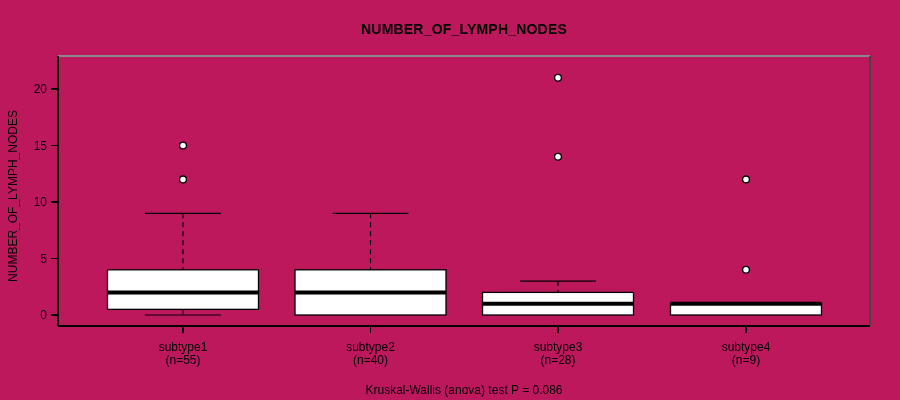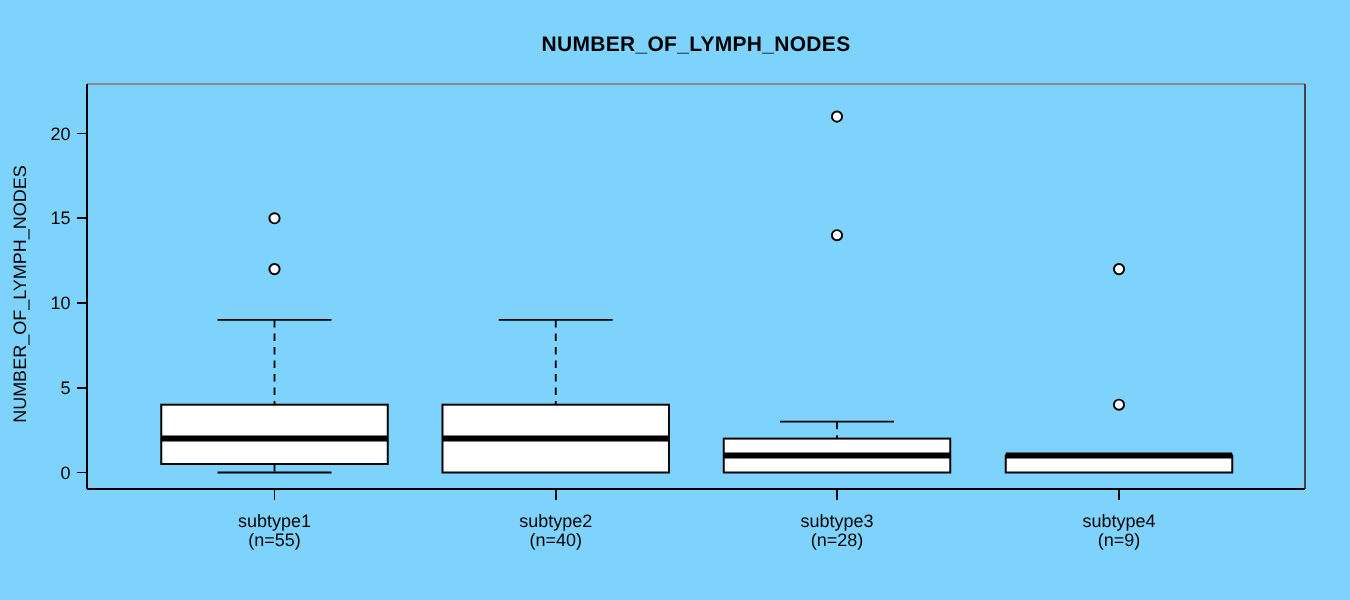--- a/index.html
+++ b/index.html
@@ -1,19 +1,19 @@
 <!DOCTYPE html>
 <html><head>
 <meta charset="utf-8">
 <style>
   html,body{margin:0;padding:0;background:#ffffff;}
   .figure{
     position:relative;
     width:900px;height:400px;
-    background:#7dd3fc;
+    background:#be185d;
     font-family:"Liberation Sans",sans-serif;
     color:#000;
     overflow:hidden;
   }
   .figure svg{position:absolute;left:0;top:0;}
   .figure svg text{font-family:"Liberation Sans",sans-serif;fill:#000000;}
   .title{
     position:absolute;left:58px;top:21px;width:812px;
     text-align:center;font-weight:bold;font-size:14px;letter-spacing:.2px;
     white-space:nowrap;
@@ -77,13 +77,14 @@
       <circle cx="558" cy="156.79999999999998" r="3.4" fill="#ffffff" stroke="#000000" stroke-width="1.3"></circle>
       <circle cx="558" cy="77.69999999999999" r="3.4" fill="#ffffff" stroke="#000000" stroke-width="1.3"></circle>
       <line x1="746" y1="326" x2="746" y2="333" stroke="#000000" stroke-width="1.2" shape-rendering="crispEdges"></line>
       <text x="746" y="351" text-anchor="middle" font-size="12">subtype4</text>
       <text x="746" y="364" text-anchor="middle" font-size="12">(n=9)</text>
       <rect x="670.5" y="303.7" width="151" height="11.300000000000011" fill="#ffffff" stroke="#000000" stroke-width="1.3"></rect>
       <line x1="670.5" y1="303.7" x2="821.5" y2="303.7" stroke="#000000" stroke-width="4"></line>
       <circle cx="746" cy="269.8" r="3.4" fill="#ffffff" stroke="#000000" stroke-width="1.3"></circle>
       <circle cx="746" cy="179.39999999999998" r="3.4" fill="#ffffff" stroke="#000000" stroke-width="1.3"></circle>
     </svg>
+  <div class="caption">Kruskal-Wallis (anova) test P = 0.086</div>
 </div>
 
 </body></html>

